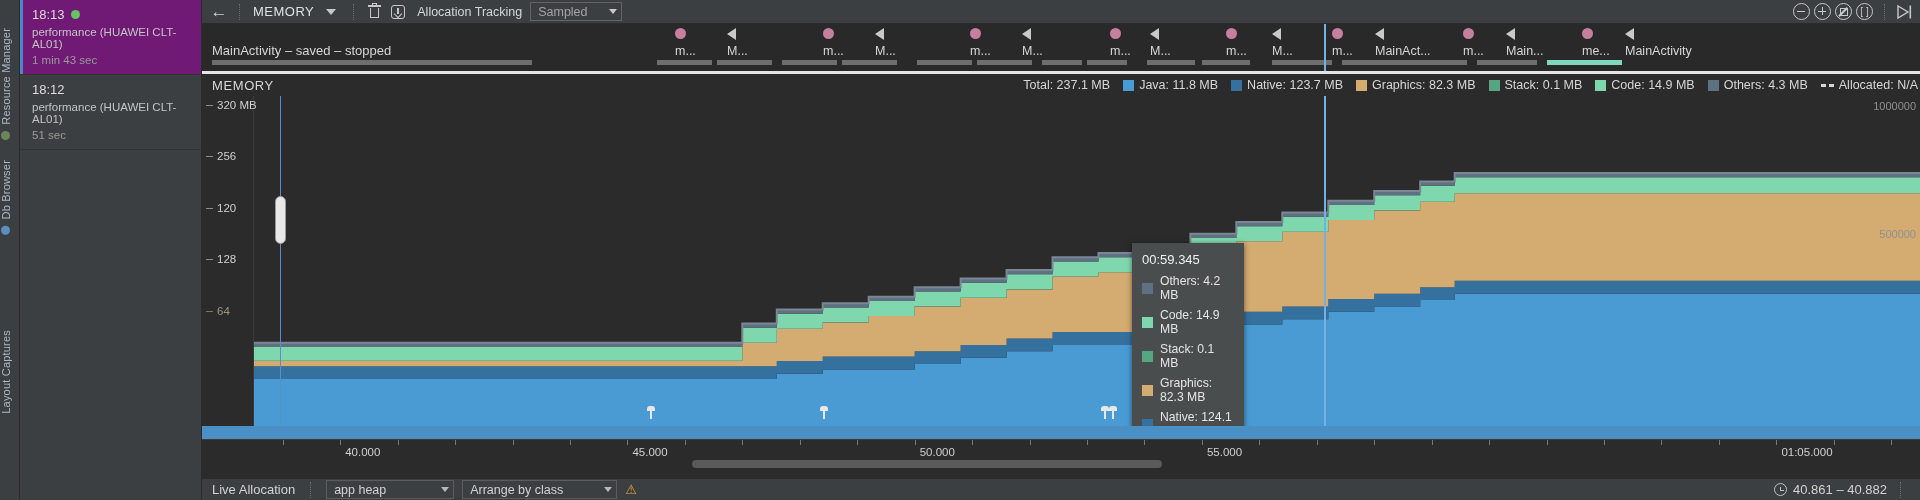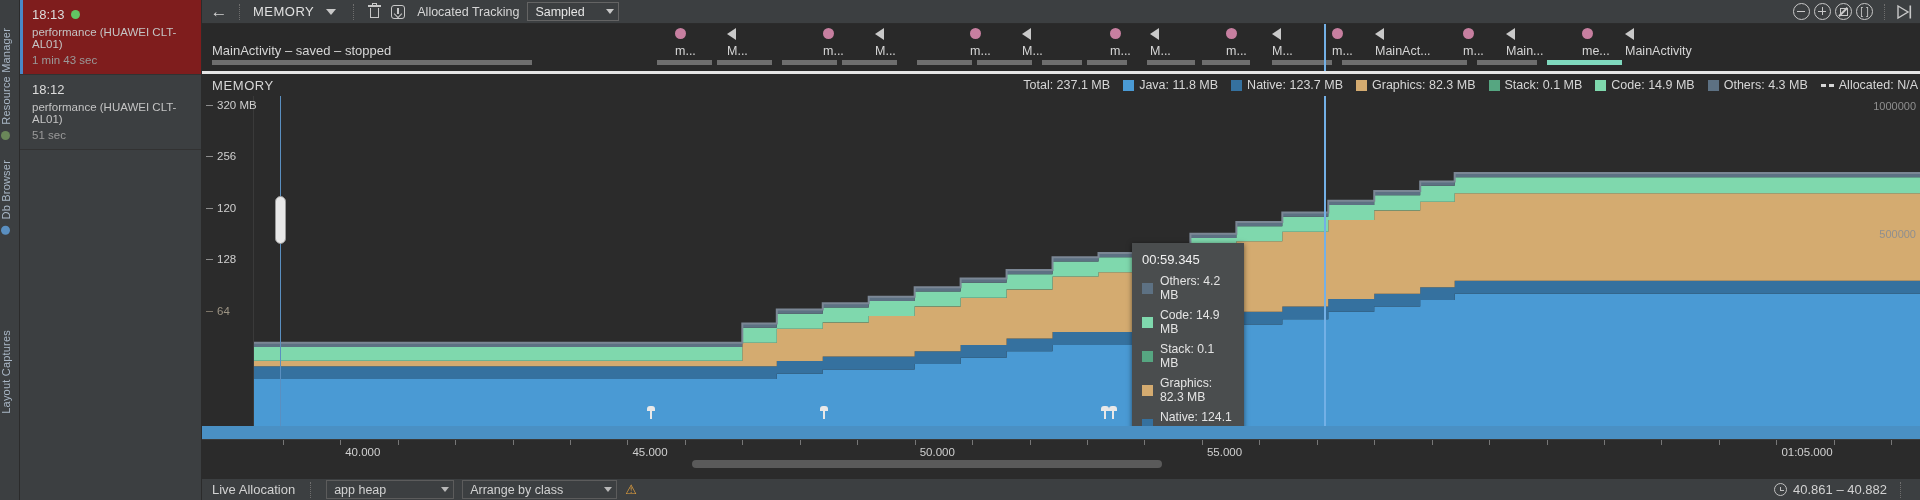--- a/index.html
+++ b/index.html
@@ -60,21 +60,21 @@
   }
   .panes-glyph:after {
     content: ''; position: absolute; left: 3.5px; top: 0; bottom: 0;
     width: 4px; background: #c8c8c8;
   }
 
   .session-item {
     position: relative; padding: 7px 8px 8px 12px;
     border-bottom: 1px solid #323232; cursor: pointer;
   }
-  .session-item.selected { background: #7f1d1d; }
+  .session-item.selected { background: #701a75; }
   .session-item.selected:before {
     content: ''; position: absolute; left: 0; top: 0; bottom: 0;
     width: 3px; background: #4a88c7;
   }
   .session-time {
     font-size: 13px; color: #dcdcdc; display: flex; align-items: center; gap: 6px;
   }
   .live-dot { width: 9px; height: 9px; border-radius: 50%; background: #62c462; }
   .session-sub { font-size: 11.5px; color: #c4c4c4; margin-top: 4px; }
   .session-dur { font-size: 11.5px; color: #9a9a9a; margin-top: 4px; }
@@ -126,21 +126,21 @@
   }
   .heapdump-glyph:after {
     content: ''; position: absolute; left: 3px; top: 5.6px; width: 5px; height: 5px;
     border-left: 1.5px solid #c8c8c8; border-bottom: 1.5px solid #c8c8c8;
     transform: rotate(-45deg);
   }
   .tb-label { font-size: 12.5px; color: #d6d6d6; padding: 0 6px; }
   .combo {
     height: 19px; min-width: 92px; background: #3c3f41; border: 1px solid #646464;
     display: flex; align-items: center; padding: 0 4px 0 7px; cursor: pointer;
-    font-size: 12.5px; color: #e5e5e5; justify-content: space-between; gap: 6px;
+    font-size: 12.5px; color: #a3a3a3; justify-content: space-between; gap: 6px;
   }
   .combo .cb-caret {
     width: 0; height: 0; border-left: 4px solid transparent;
     border-right: 4px solid transparent; border-top: 5px solid #c8c8c8;
   }
   .tb-right { margin-left: auto; display: flex; align-items: center; gap: 4px; }
   .circ-icon {
     width: 17px; height: 17px; border-radius: 50%; border: 1.4px solid #c8c8c8;
     position: relative; cursor: pointer;
   }
@@ -353,21 +353,21 @@
       <div class="tb-icon">
         <span class="trash-glyph">
           <span class="hdl"></span>
             <span class="lid"></span>
             <span class="can"></span>
         </span>
       </div>
       <div class="tb-icon">
         <span class="heapdump-glyph"></span>
       </div>
-      <div class="tb-label">Allocated Tracking</div>
+      <div class="tb-label">Allocation Tracking</div>
       <div class="combo">
         <span>Sampled</span>
         <span class="cb-caret"></span>
       </div>
 
       <div class="tb-right">
         <span class="circ-icon minus"></span>
         <span class="circ-icon plus"></span>
         <span class="circ-icon reset"></span>
         <span class="circ-icon brackets">[ ]</span>

